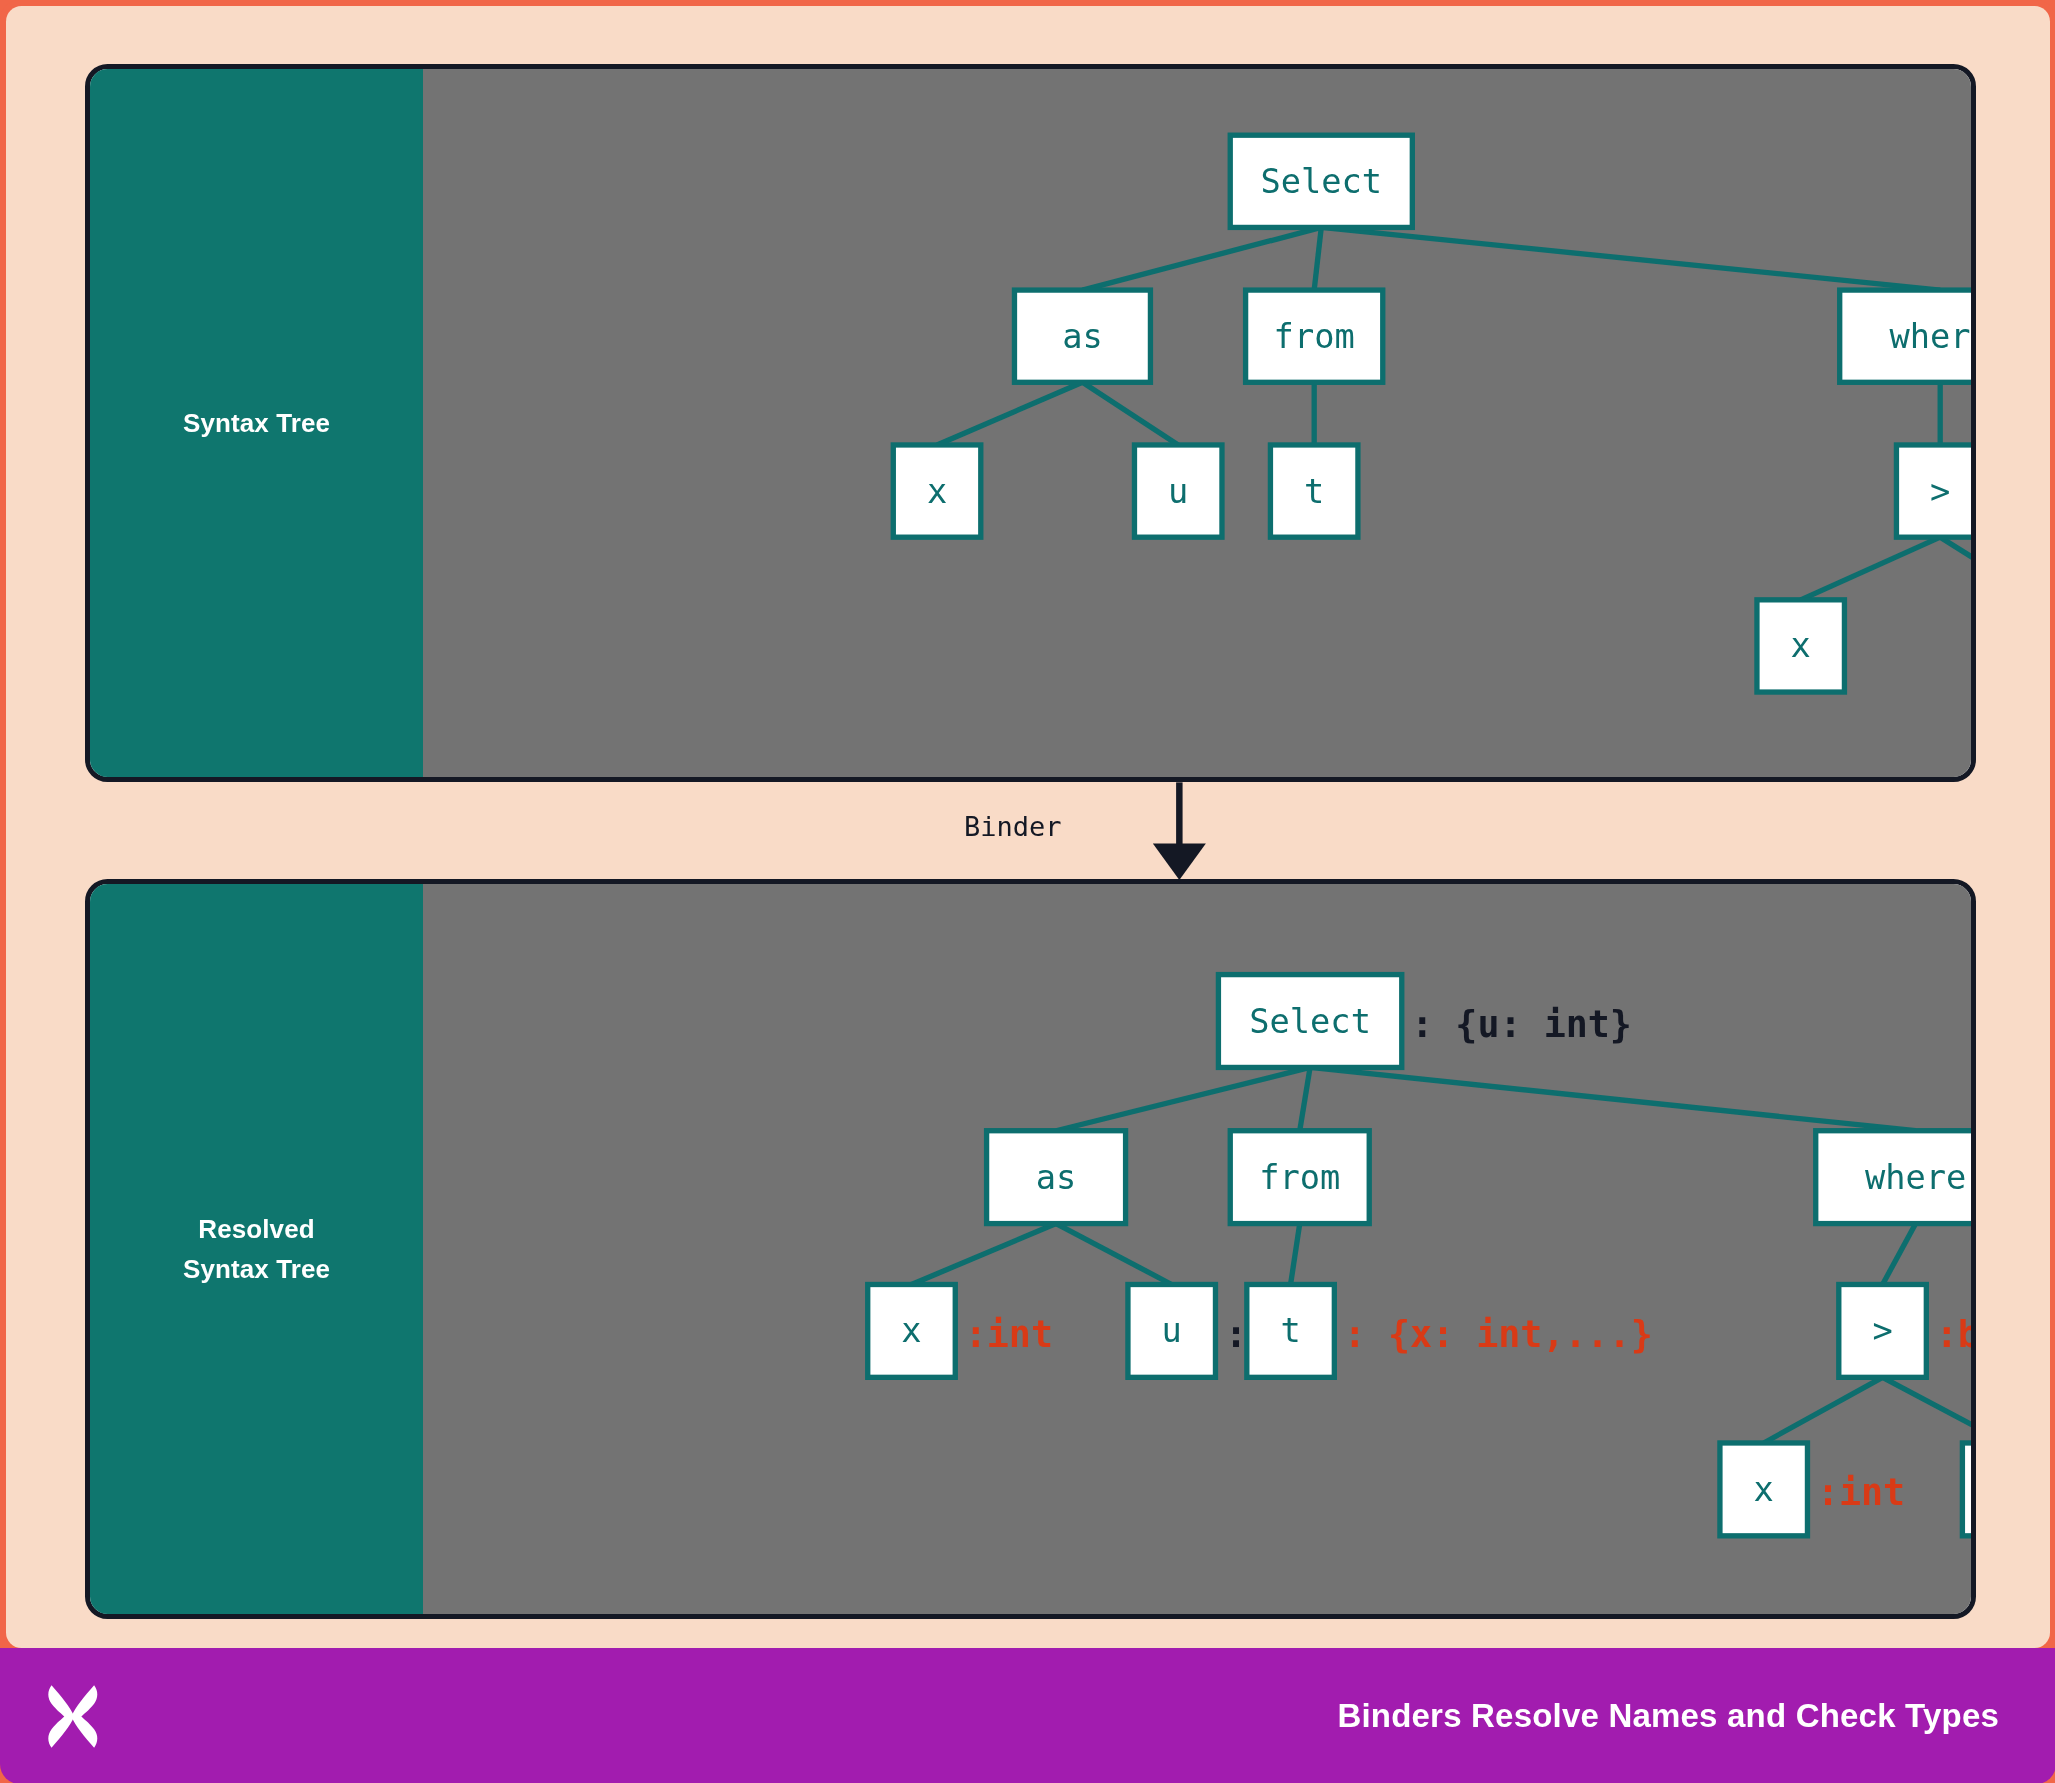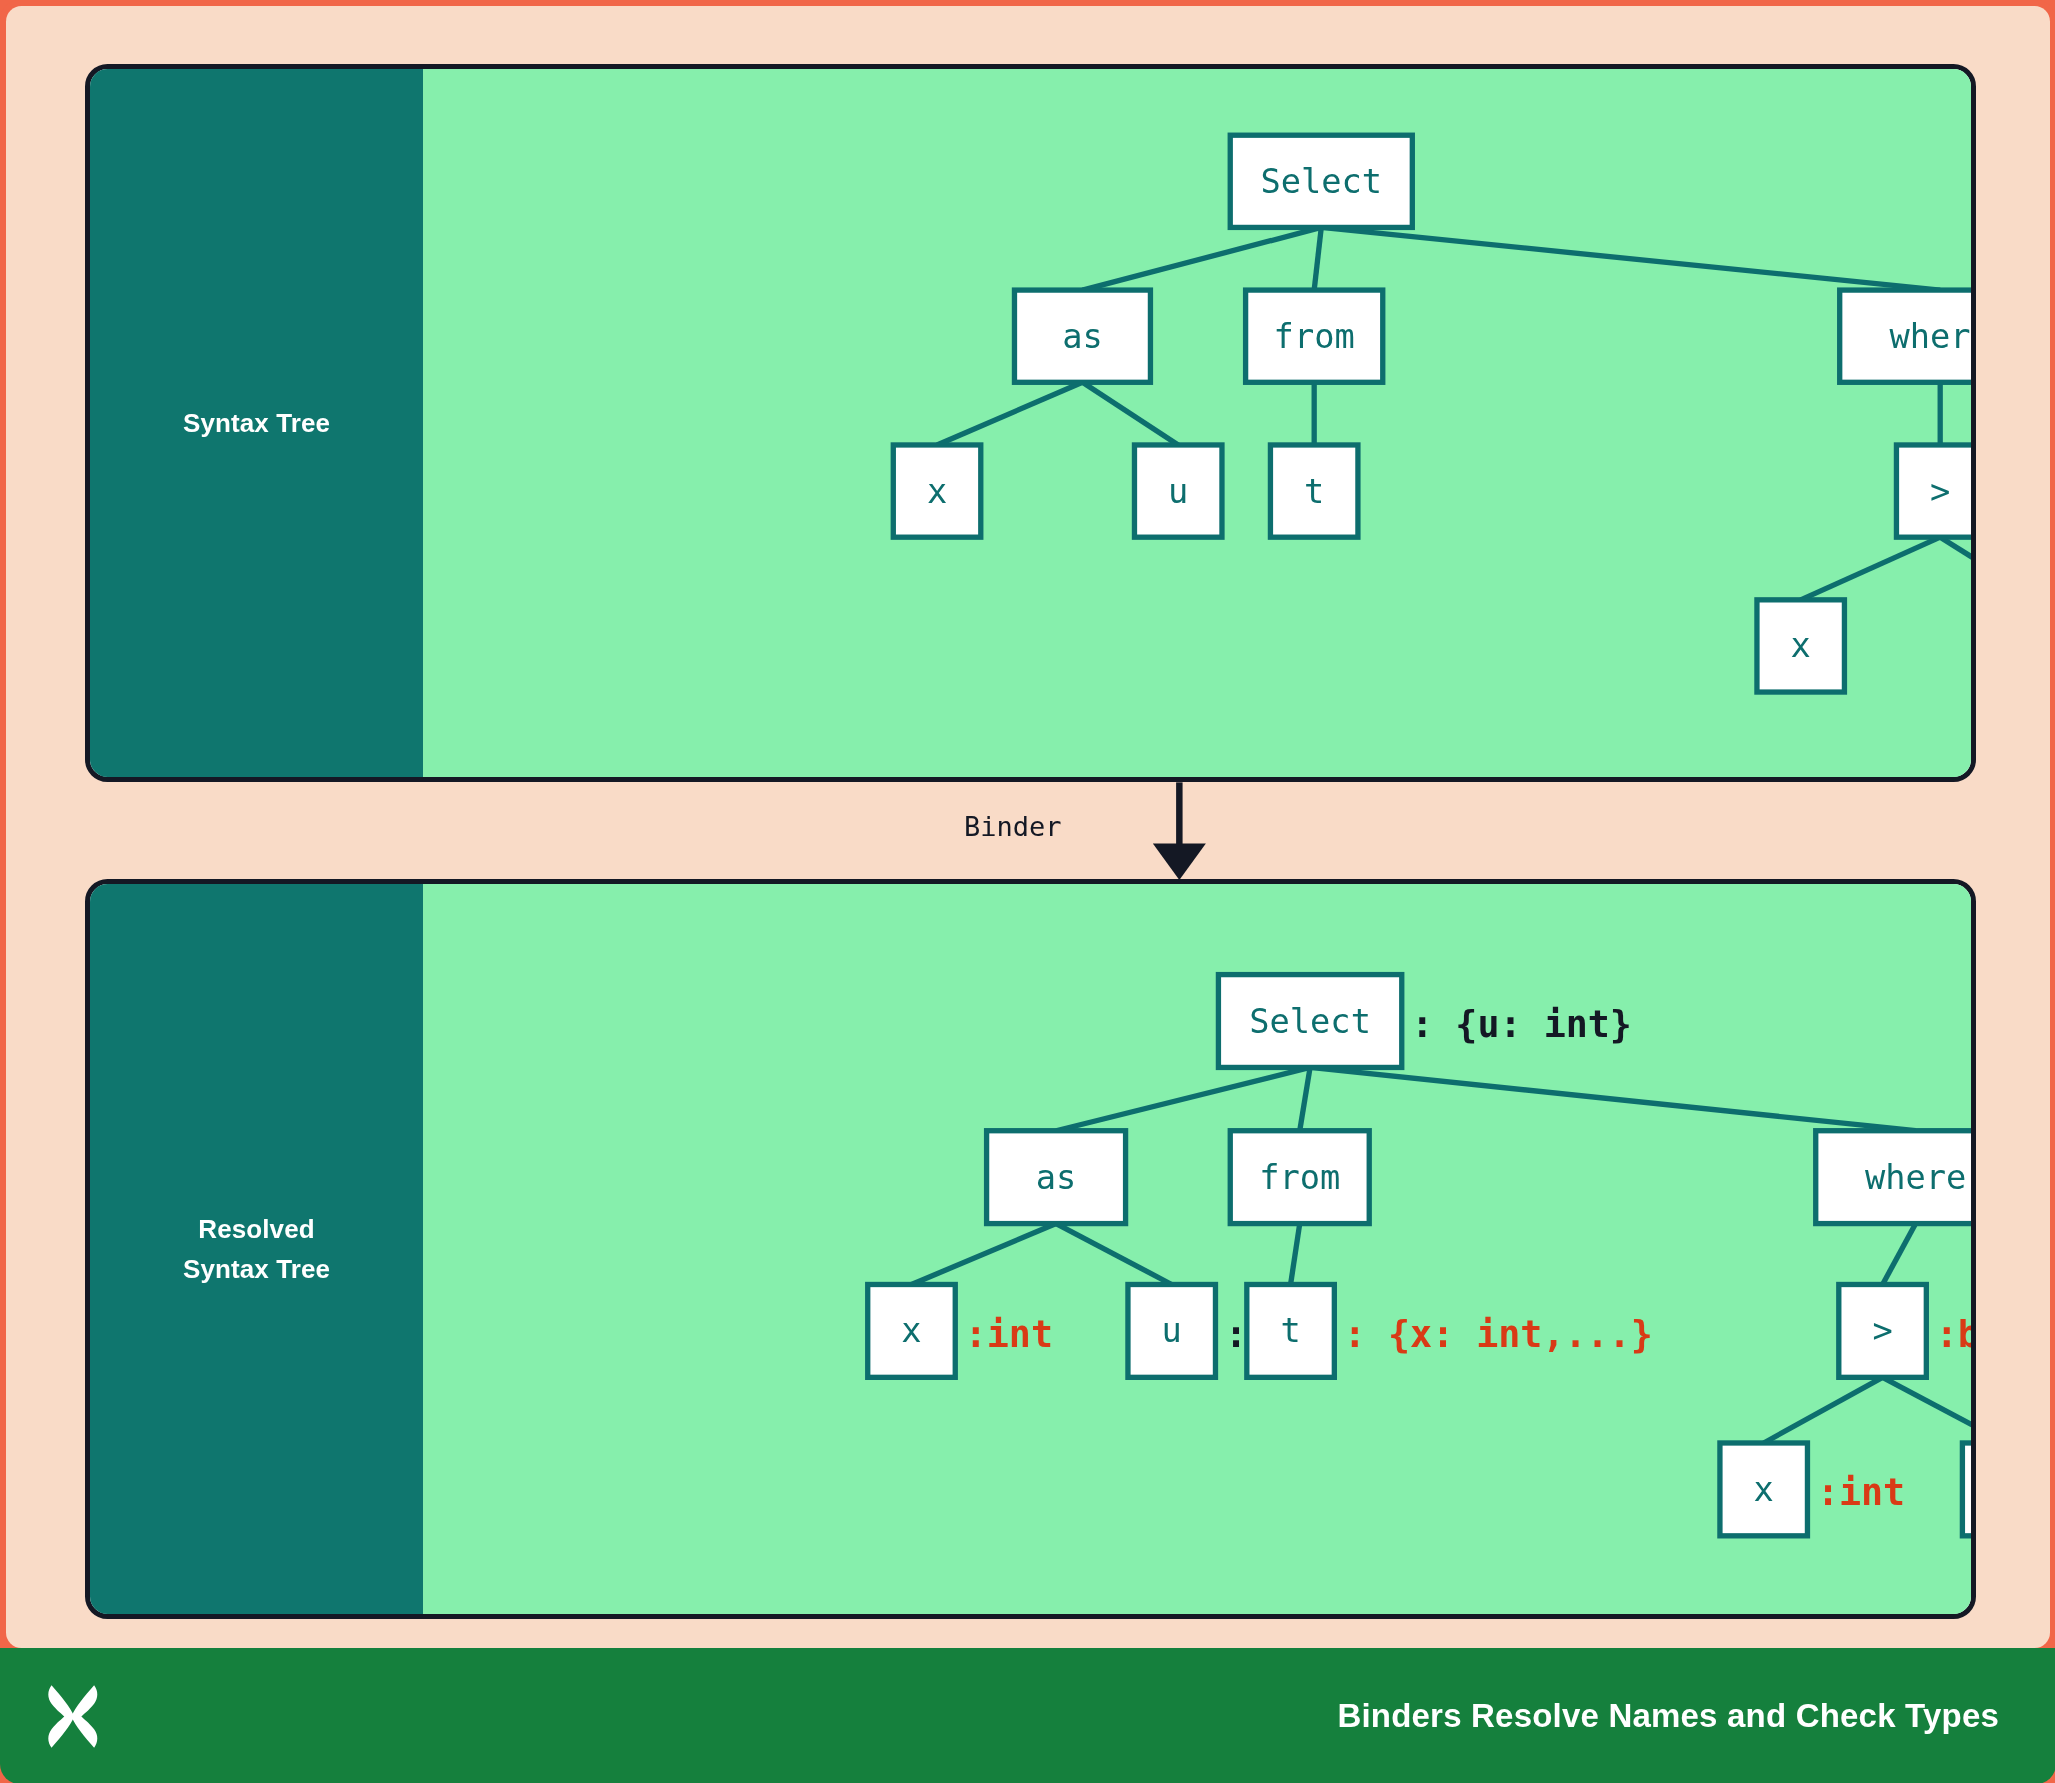--- a/index.html
+++ b/index.html
@@ -43,35 +43,35 @@
     color:#ffffff;
     font-size:26px;
     font-weight:bold;
     text-align:center;
     line-height:1.55;
     letter-spacing:0.1px;
     white-space:pre-line;
   }
   .panel-body{
     position:absolute;left:333px;top:0;right:0;bottom:0;
-    background:#86efac;
+    background:#737373;
   }
   .tree-svg{position:absolute;left:0;top:0;}
   .binder-label{
     position:absolute;
     left:964px;top:811px;
     font-family:"DejaVu Sans Mono","Liberation Mono",monospace;
     font-size:27px;color:#141824;white-space:nowrap;
   }
   .binder-arrow{position:absolute;left:0;top:780px;}
 
   
   .footer{
     position:absolute;left:0;bottom:0;width:2056px;height:136px;
-    background:#15803d;border-bottom-left-radius:20px;border-bottom-right-radius:20px;
+    background:#a21caf;border-bottom-left-radius:20px;border-bottom-right-radius:20px;
     display:flex;align-items:center;
   }
   .logo{position:absolute;left:43px;top:33px;width:71px;height:71px;}
   .footer-text{
     position:absolute;right:57px;top:50%;transform:translateY(-50%);
     color:#ffffff;font-size:33px;font-weight:bold;
     letter-spacing:0.2px;white-space:nowrap;
     font-family:"Liberation Sans", sans-serif;
     font-stretch:condensed;
   }

